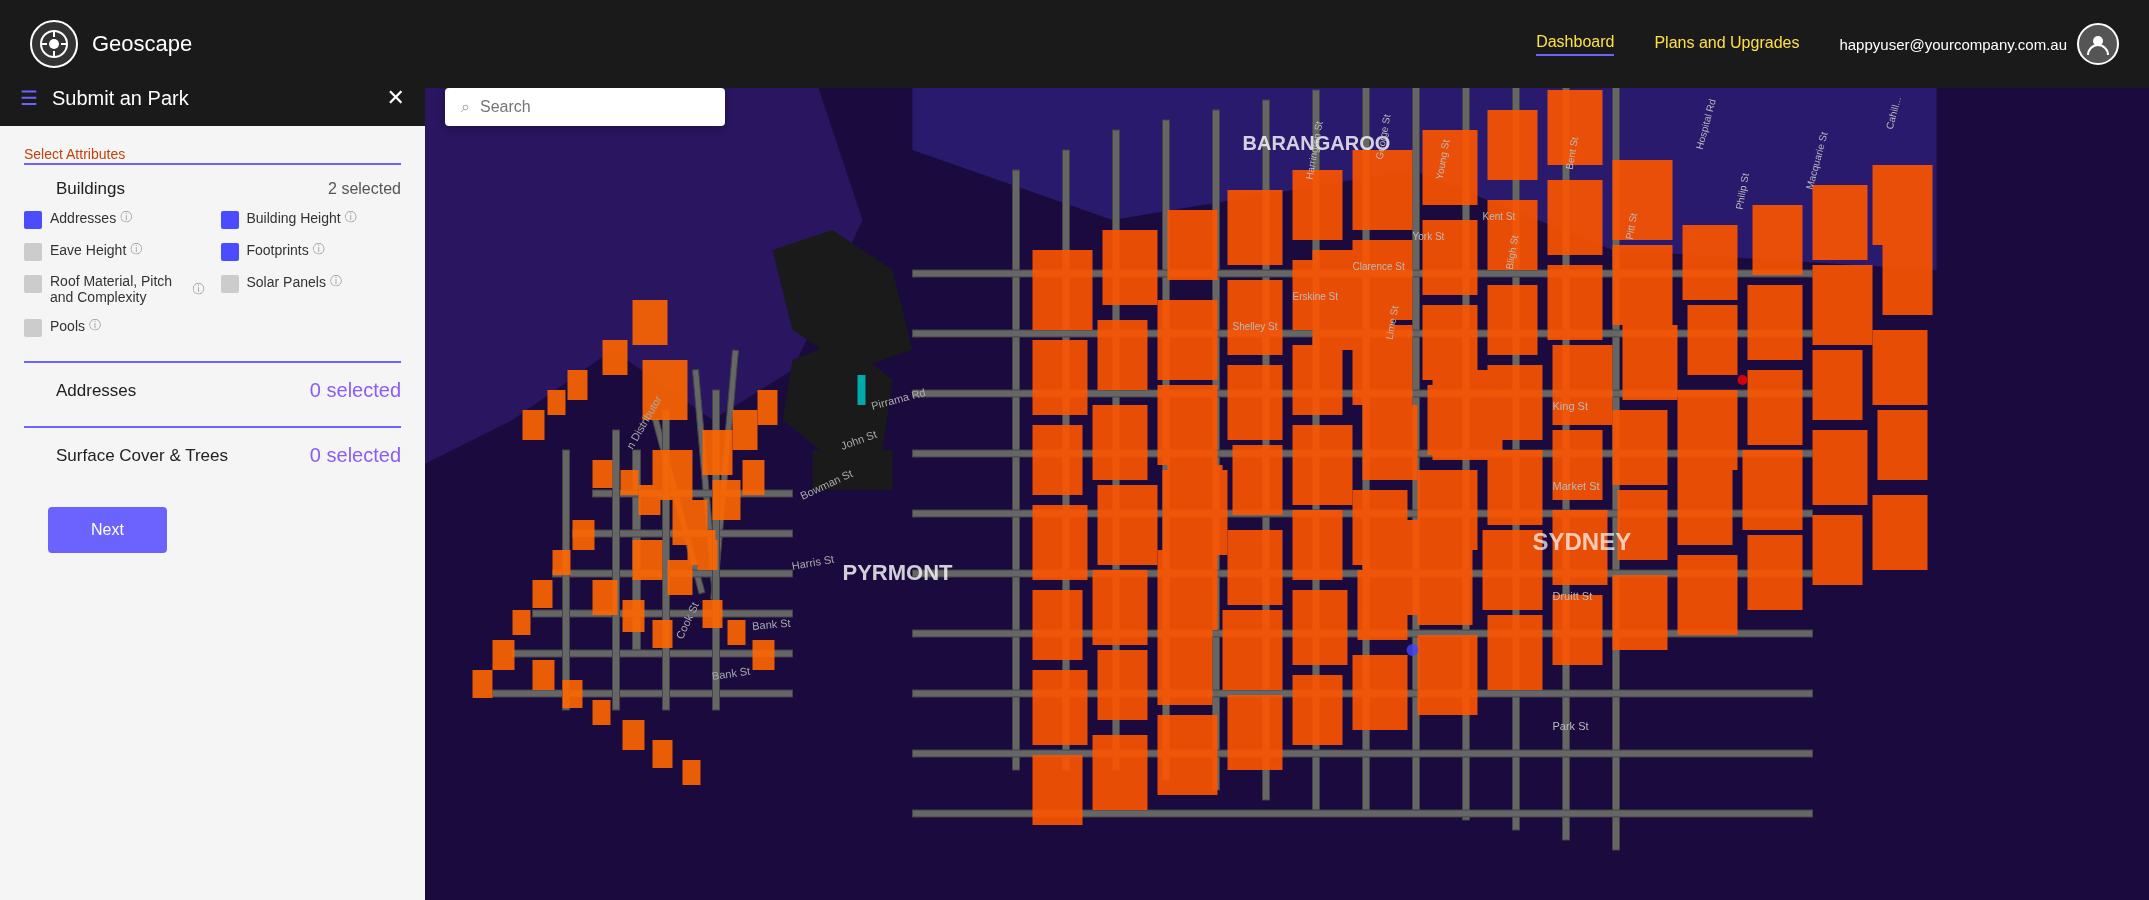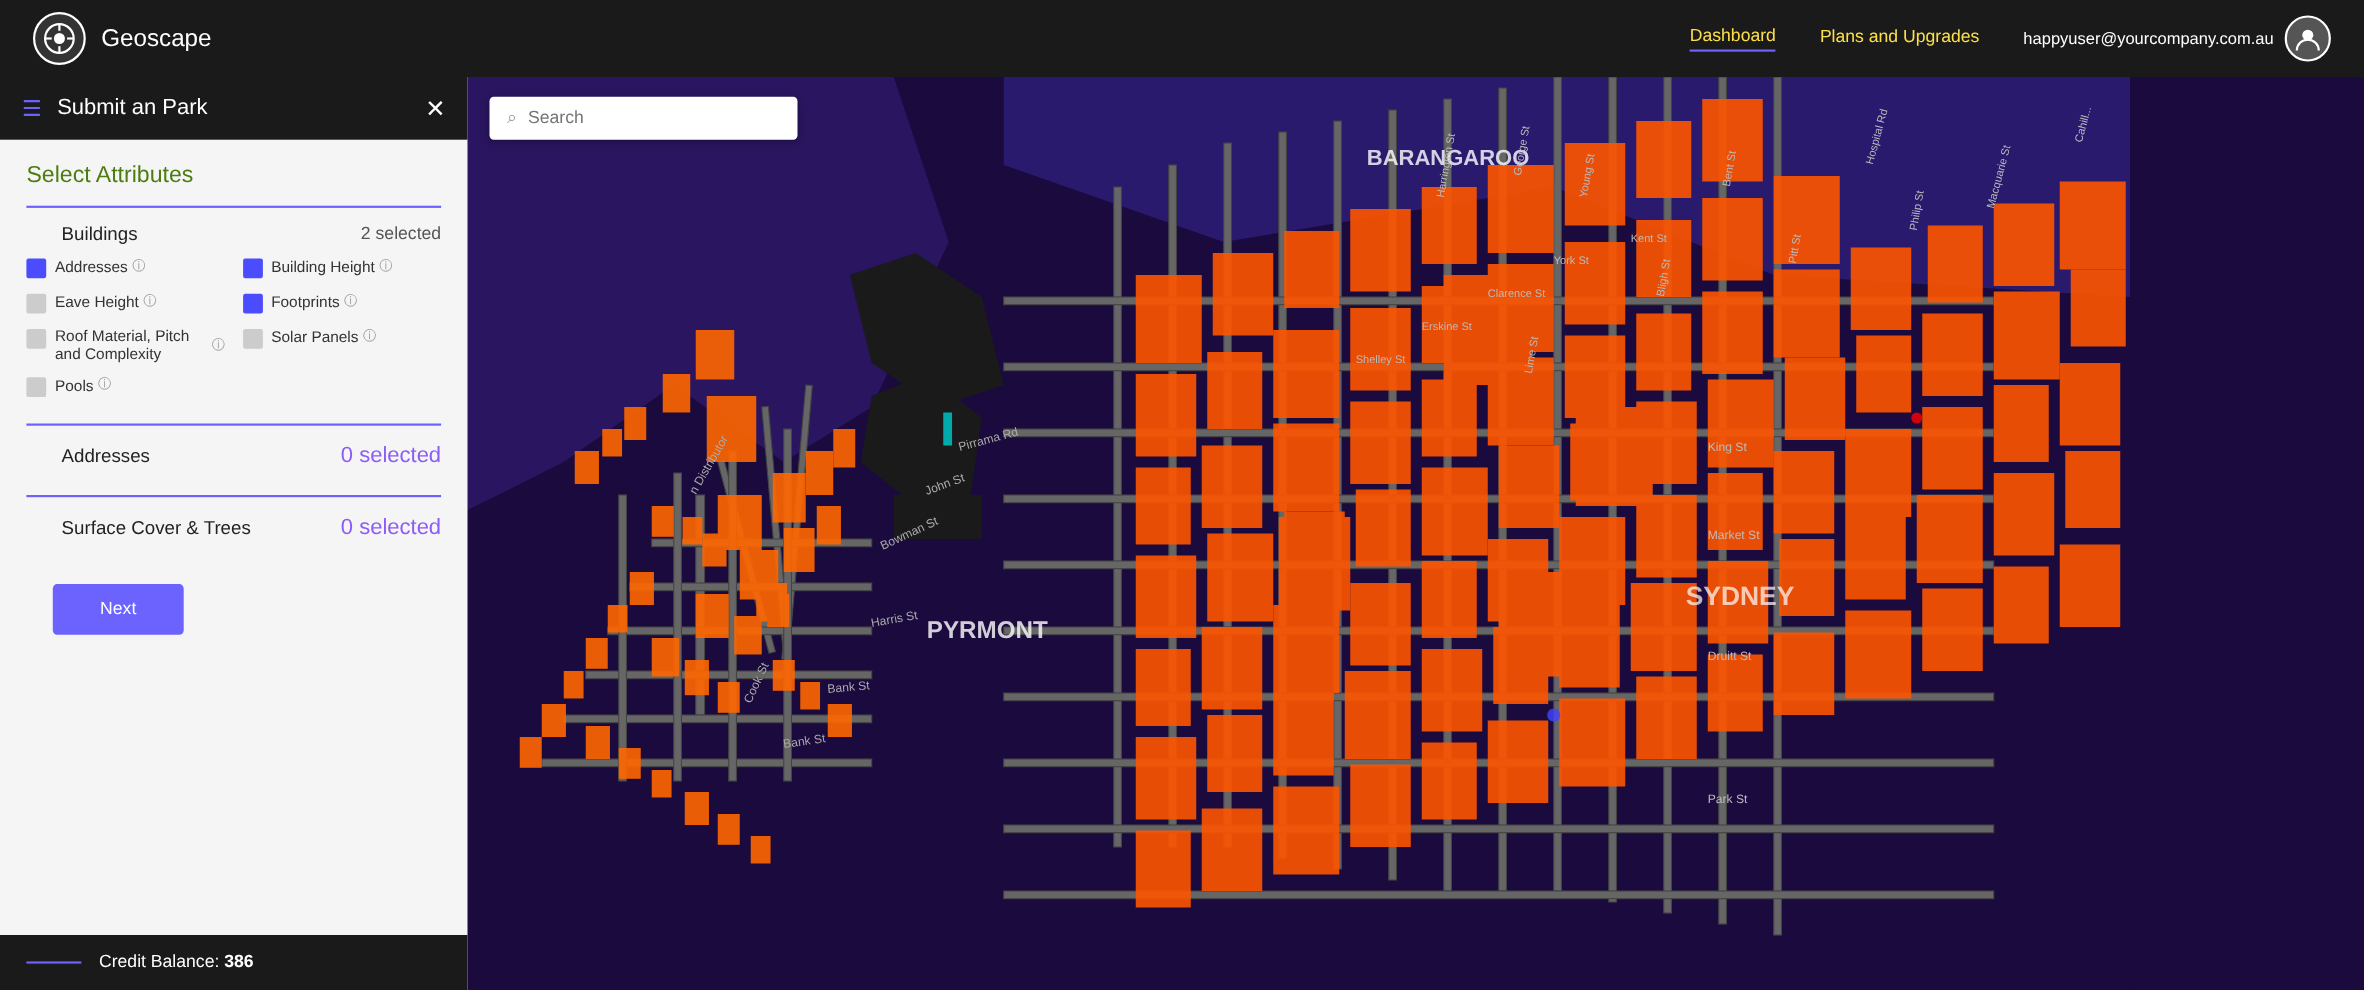--- a/index.html
+++ b/index.html
@@ -1,20 +1,20 @@
 <!DOCTYPE html>
 <html><head>
   <meta charset="utf-8">
   <style>
     * { box-sizing: border-box; margin: 0; padding: 0; }
     body { font-family: -apple-system, BlinkMacSystemFont, 'Segoe UI', sans-serif; width: 2149px; height: 900px; overflow: hidden; background: #1a1a2e; }
 
     
     .navbar {
-      position: absolute; top: 0; left: 0; right: 0; height: 70px;
+      position: absolute; top: 0; left: 0; right: 0; height: 88px;
       background: #1a1a1a; display: flex; align-items: center;
       padding: 0 30px; z-index: 100; justify-content: space-between;
     }
     .navbar-left { display: flex; align-items: center; gap: 14px; }
     .navbar-logo {
       width: 48px; height: 48px; border-radius: 50%; background: #333;
       display: flex; align-items: center; justify-content: center;
       border: 2px solid #fff;
     }
     .navbar-logo svg { width: 30px; height: 30px; }
@@ -57,21 +57,21 @@
     }
     .sidebar-header {
       background: #1a1a1a; color: #fff; padding: 16px 20px;
       display: flex; align-items: center; gap: 14px;
     }
     .sidebar-menu-icon { color: #6c63ff; font-size: 20px; cursor: pointer; }
     .sidebar-title { font-size: 20px; font-weight: 500; flex: 1; }
     .sidebar-close { color: #fff; font-size: 22px; cursor: pointer; line-height: 1; }
 
     .sidebar-body { padding: 20px 24px; flex: 1; overflow-y: auto; }
-    .select-attributes-label { font-size: 21px; color: #4d7c0f; margin-bottom: 16px; }
+    .select-attributes-label { font-size: 14px; color: #c2410c; margin-bottom: 1px; }
 
     
     .section { border-top: 2px solid #6c63ff; margin-bottom: 8px; }
     .section-header {
       display: flex; justify-content: space-between; align-items: center;
       padding: 14px 0 10px;
       margin-left: 32px;
     }
     .section-title { font-size: 17px; font-weight: 500; color: #222; }
     .section-count { font-size: 16px; color: #555; }
@@ -462,20 +462,13 @@
         <span class="collapsed-title">Surface Cover &amp; Trees</span>
         <span class="collapsed-count">0 selected</span>
       </div>
     </div>
 
     <div class="sidebar-footer">
       <button class="next-button">Next</button>
     </div>
   </div>
 
-  <div class="credit-bar">
-    <div class="credit-line"></div>
-    <span class="credit-text">
-      <span>Credit Balance:</span>
-      <strong>386</strong>
-    </span>
-  </div>
 </div>
 
 </body></html>

